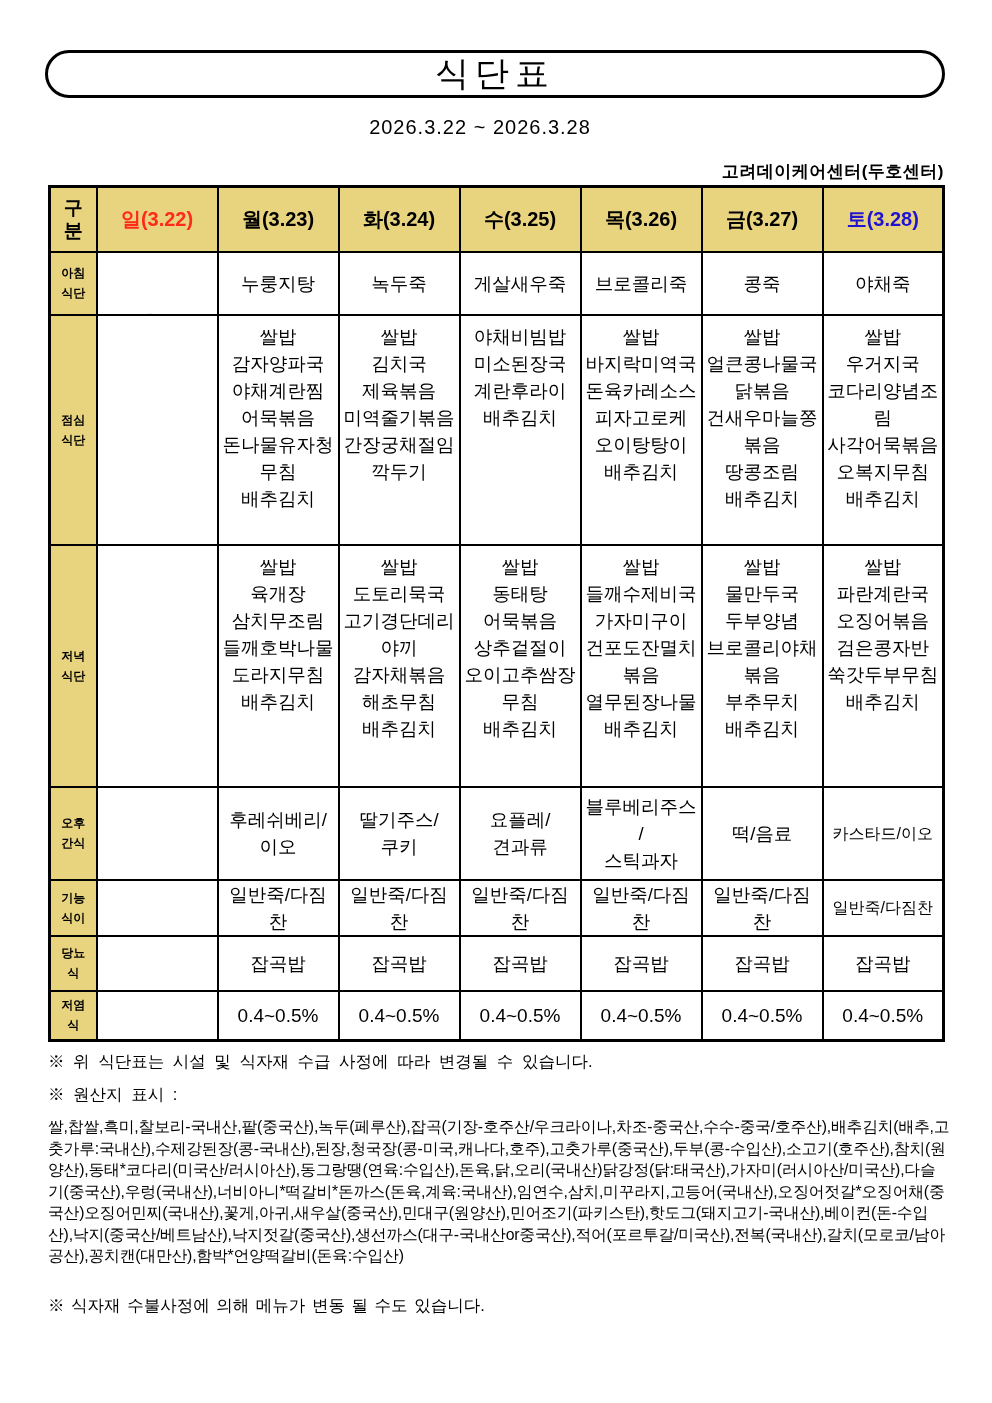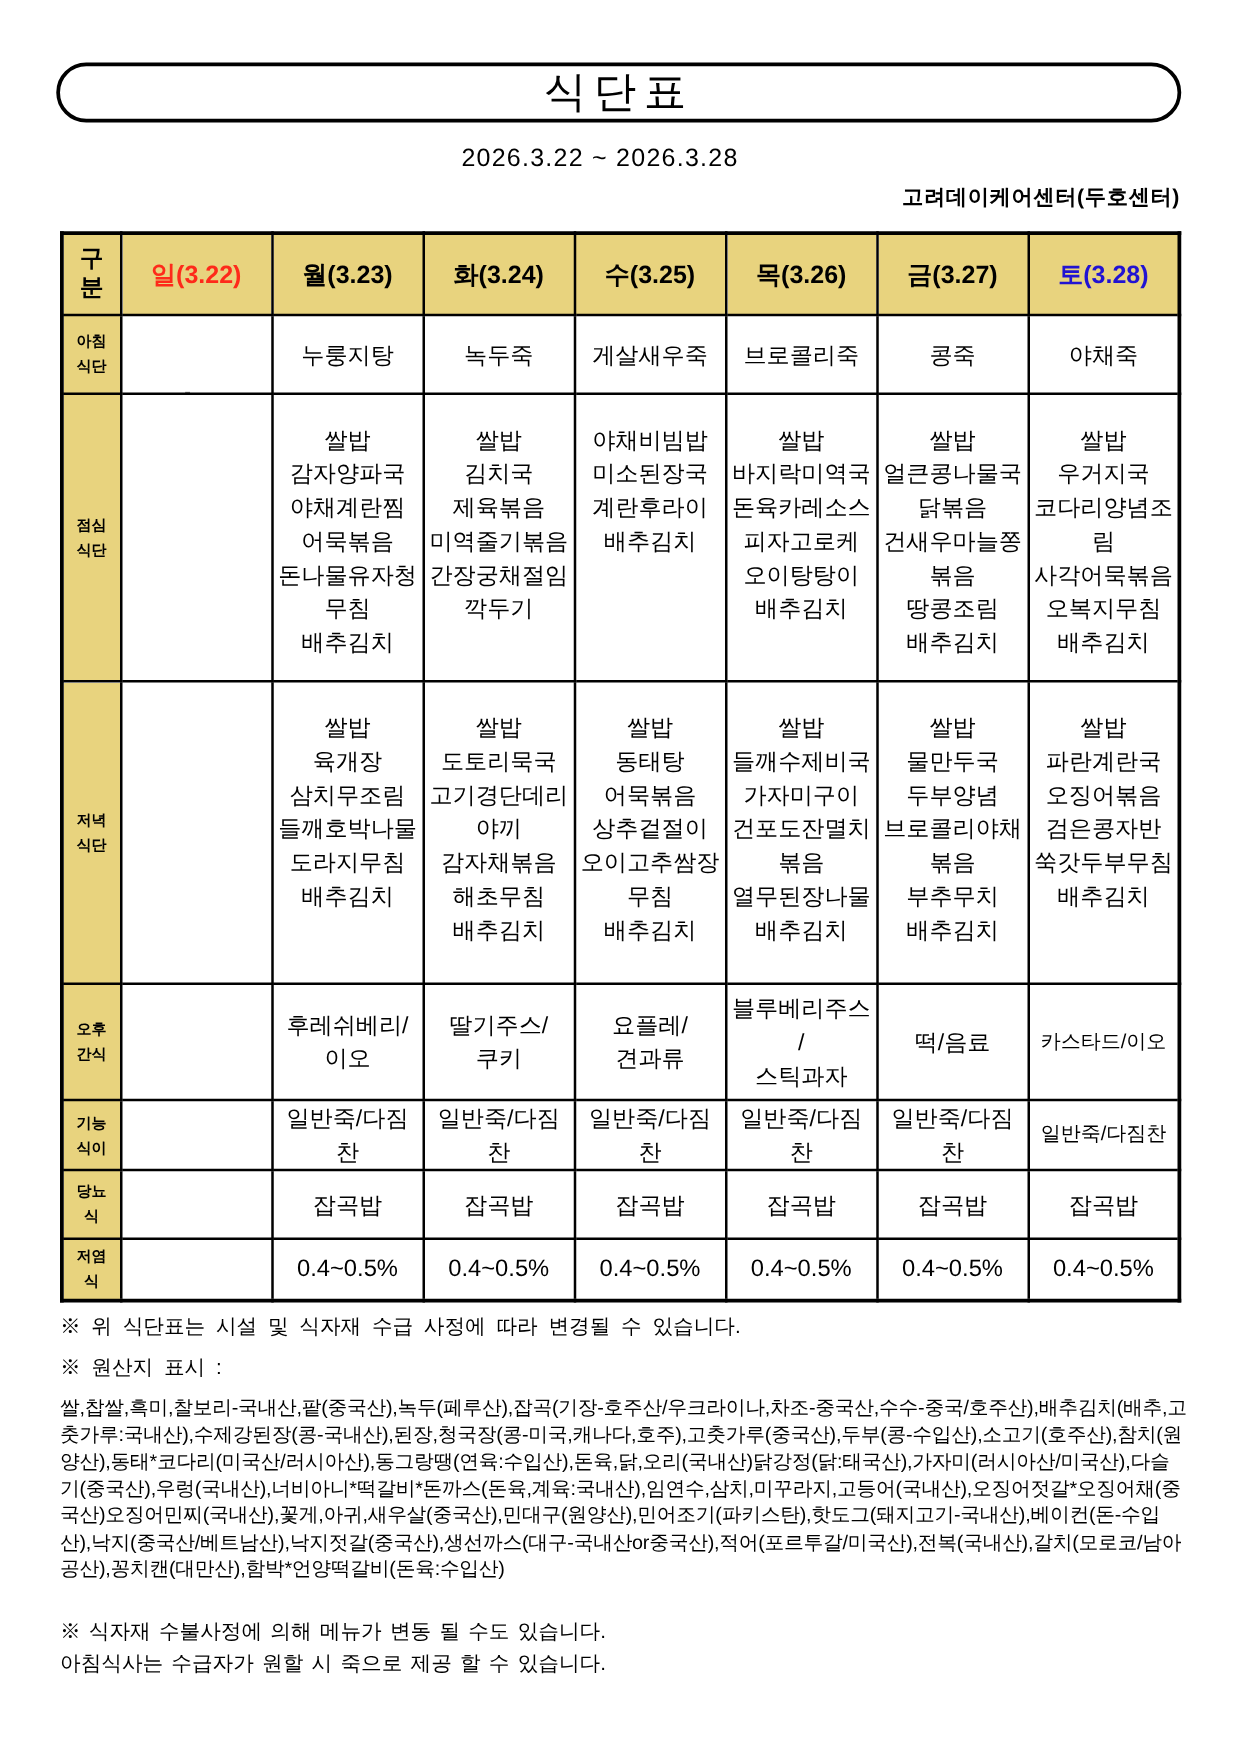--- a/index.html
+++ b/index.html
@@ -5,39 +5,39 @@
   html,body{margin:0;padding:0;background:#ffffff;}
   body{width:992px;height:1403px;font-family:"Liberation Sans",sans-serif;color:#000;}
   .page{position:relative;width:992px;height:1403px;overflow:hidden;background:#fff;}
 
   .title-box{position:absolute;left:45px;top:50px;width:894px;height:42px;
     border:3px solid #000;border-radius:24px;display:flex;align-items:center;justify-content:center;}
   .title{font-size:34px;font-weight:normal;letter-spacing:6px;}
 
   .date-line{position:absolute;left:0;top:116px;width:960px;text-align:center;
     font-size:20px;letter-spacing:1px;}
-  .facility{position:absolute;top:146px;right:48px;font-size:17px;font-weight:bold;letter-spacing:0.5px;}
+  .facility{position:absolute;top:160px;right:48px;font-size:17px;font-weight:bold;letter-spacing:0.5px;}
 
   table.menu-table{position:absolute;left:48px;top:185px;width:896px;
     border-collapse:collapse;table-layout:fixed;border:3px solid #000;}
   .menu-table col.c0{width:47px;}
   .menu-table col.cd{width:121px;}
   .menu-table th,.menu-table td{border:2px solid #000;padding:0 1px;text-align:center;overflow:hidden;}
 
   .hdr{background:var(--header-bg);font-weight:bold;font-size:20px;}
   .corner{font-size:19px;line-height:23px;white-space:pre-line;}
   .sun-col{color:var(--sun-color);}
   .sat-col{color:var(--sat-color);}
 
   .rowlbl{background:var(--header-bg);font-weight:bold;font-size:12px;
     line-height:20px;white-space:pre-line;}
 
   td.menu{font-size:18.5px;line-height:27px;white-space:pre-line;vertical-align:middle;
     word-break:keep-all;}
-  tr.vtop td.menu{vertical-align:top;padding-top:22px;}
+  tr.vtop td.menu{vertical-align:top;padding-top:7px;}
   td.shrink{font-size:16px;white-space:nowrap;}
   td.pct{font-size:19px;}
 
   tr.r-header{height:65px;}
   tr.r-breakfast{height:63px;}
   tr.r-lunch{height:230px;}
   tr.r-dinner{height:242px;}
   tr.r-snack{height:93px;}
   tr.r-functional{height:45px;}
   tr.r-diabetic{height:55px;}
@@ -251,16 +251,15 @@
     </table>
 
   <div class="notes">
     <div class="note">※  위 식단표는 시설 및 식자재 수급 사정에 따라 변경될 수 있습니다.</div>
     <div class="note">※  원산지 표시 :</div>
     <div class="origin">쌀,찹쌀,흑미,찰보리-국내산,팥(중국산),녹두(페루산),잡곡(기장-호주산/우크라이나,차조-중국산,수수-중국/호주산),배추김치(배추,고춧가루:국내산),수제강된장(콩-국내산),된장,청국장(콩-미국,캐나다,호주),고춧가루(중국산),두부(콩-수입산),소고기(호주산),참치(원양산),동태*코다리(미국산/러시아산),동그랑땡(연육:수입산),돈육,닭,오리(국내산)닭강정(닭:태국산),가자미(러시아산/미국산),다슬기(중국산),우렁(국내산),너비아니*떡갈비*돈까스(돈육,계육:국내산),임연수,삼치,미꾸라지,고등어(국내산),오징어젓갈*오징어채(중국산)오징어민찌(국내산),꽃게,아귀,새우살(중국산),민대구(원양산),민어조기(파키스탄),핫도그(돼지고기-국내산),베이컨(돈-수입산),낙지(중국산/베트남산),낙지젓갈(중국산),생선까스(대구-국내산or중국산),적어(포르투갈/미국산),전복(국내산),갈치(모로코/남아공산),꽁치캔(대만산),함박*언양떡갈비(돈육:수입산)</div>
   </div>
 
   <div class="bottom-notes">
     <div>※  식자재 수불사정에 의해 메뉴가 변동 될 수도 있습니다.</div>
-    <div>아침식사는 수급자가 원할 시 죽으로 제공 할 수 있습니다.</div>
   </div>
 
 </div>
 
 </body></html>

